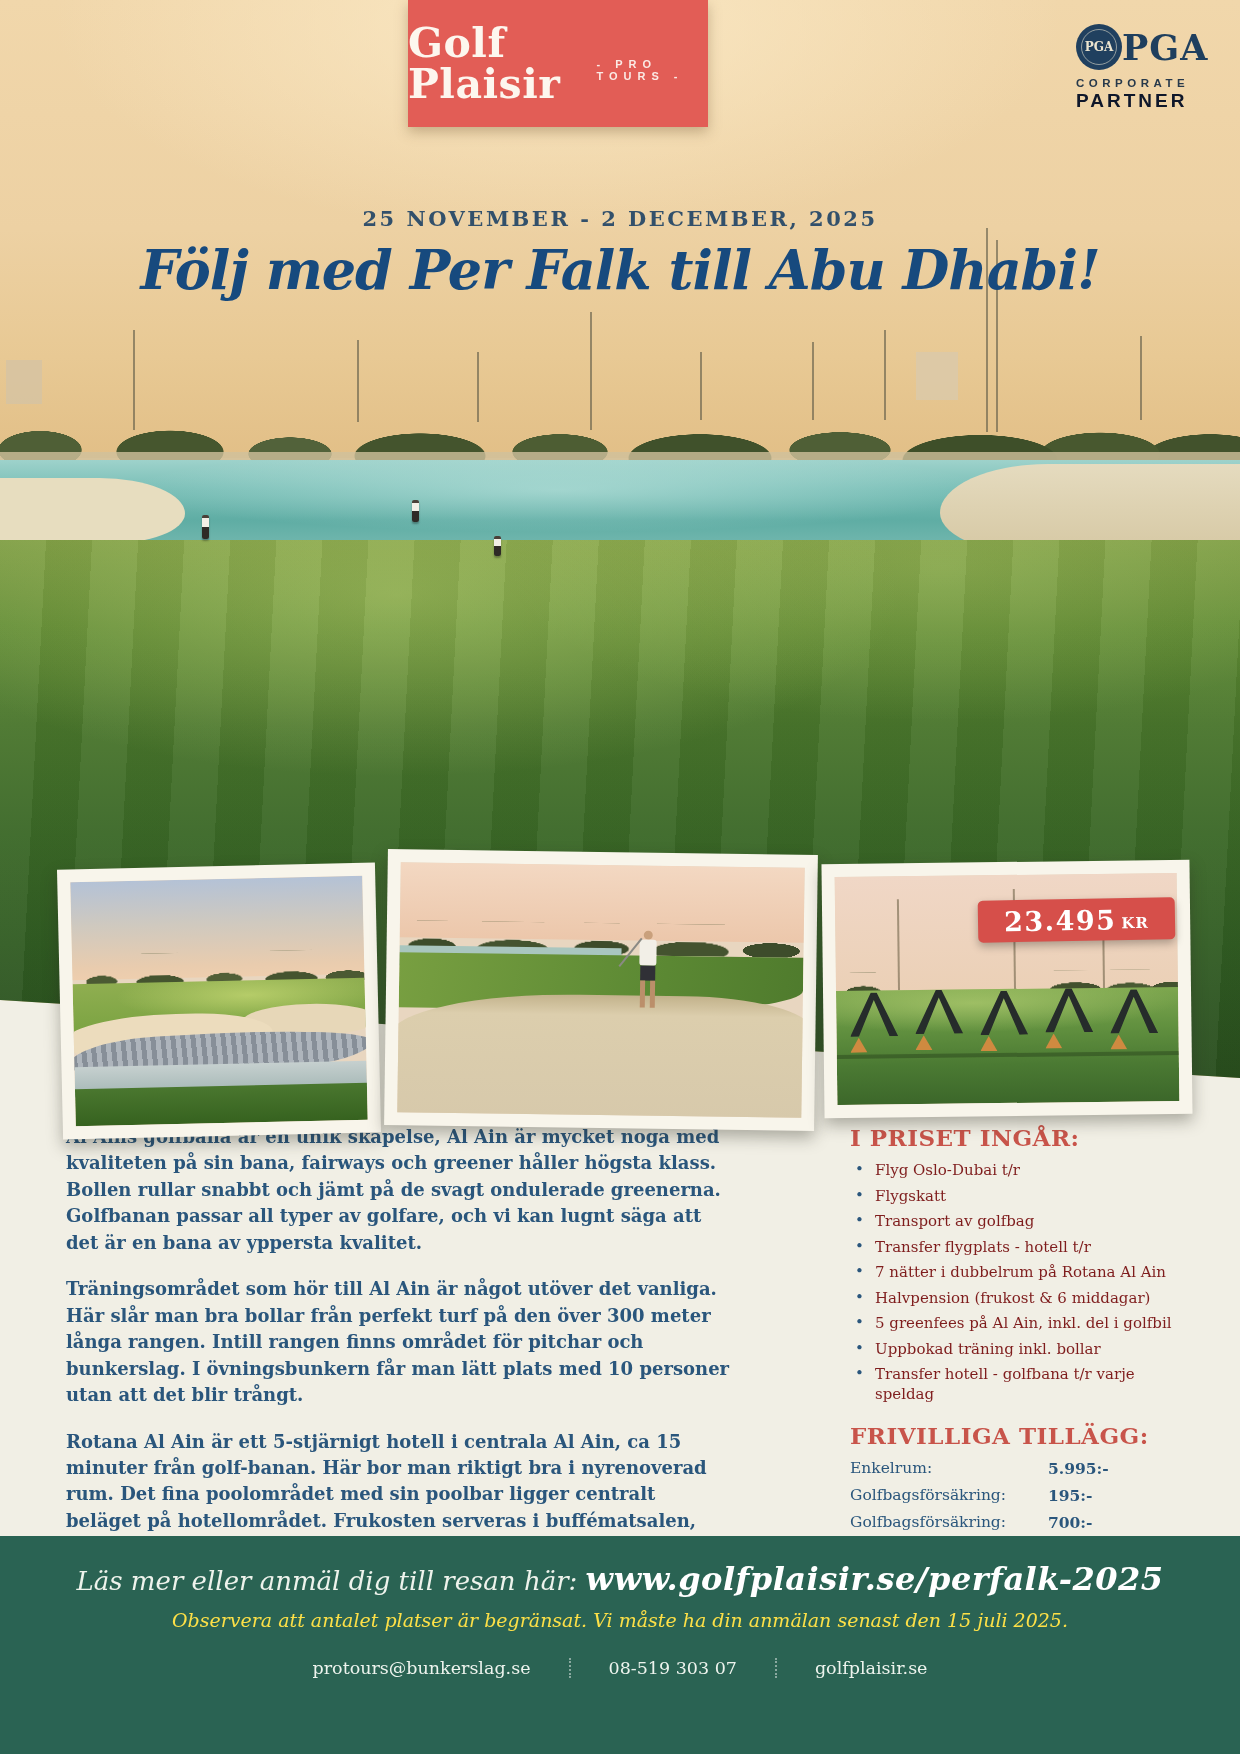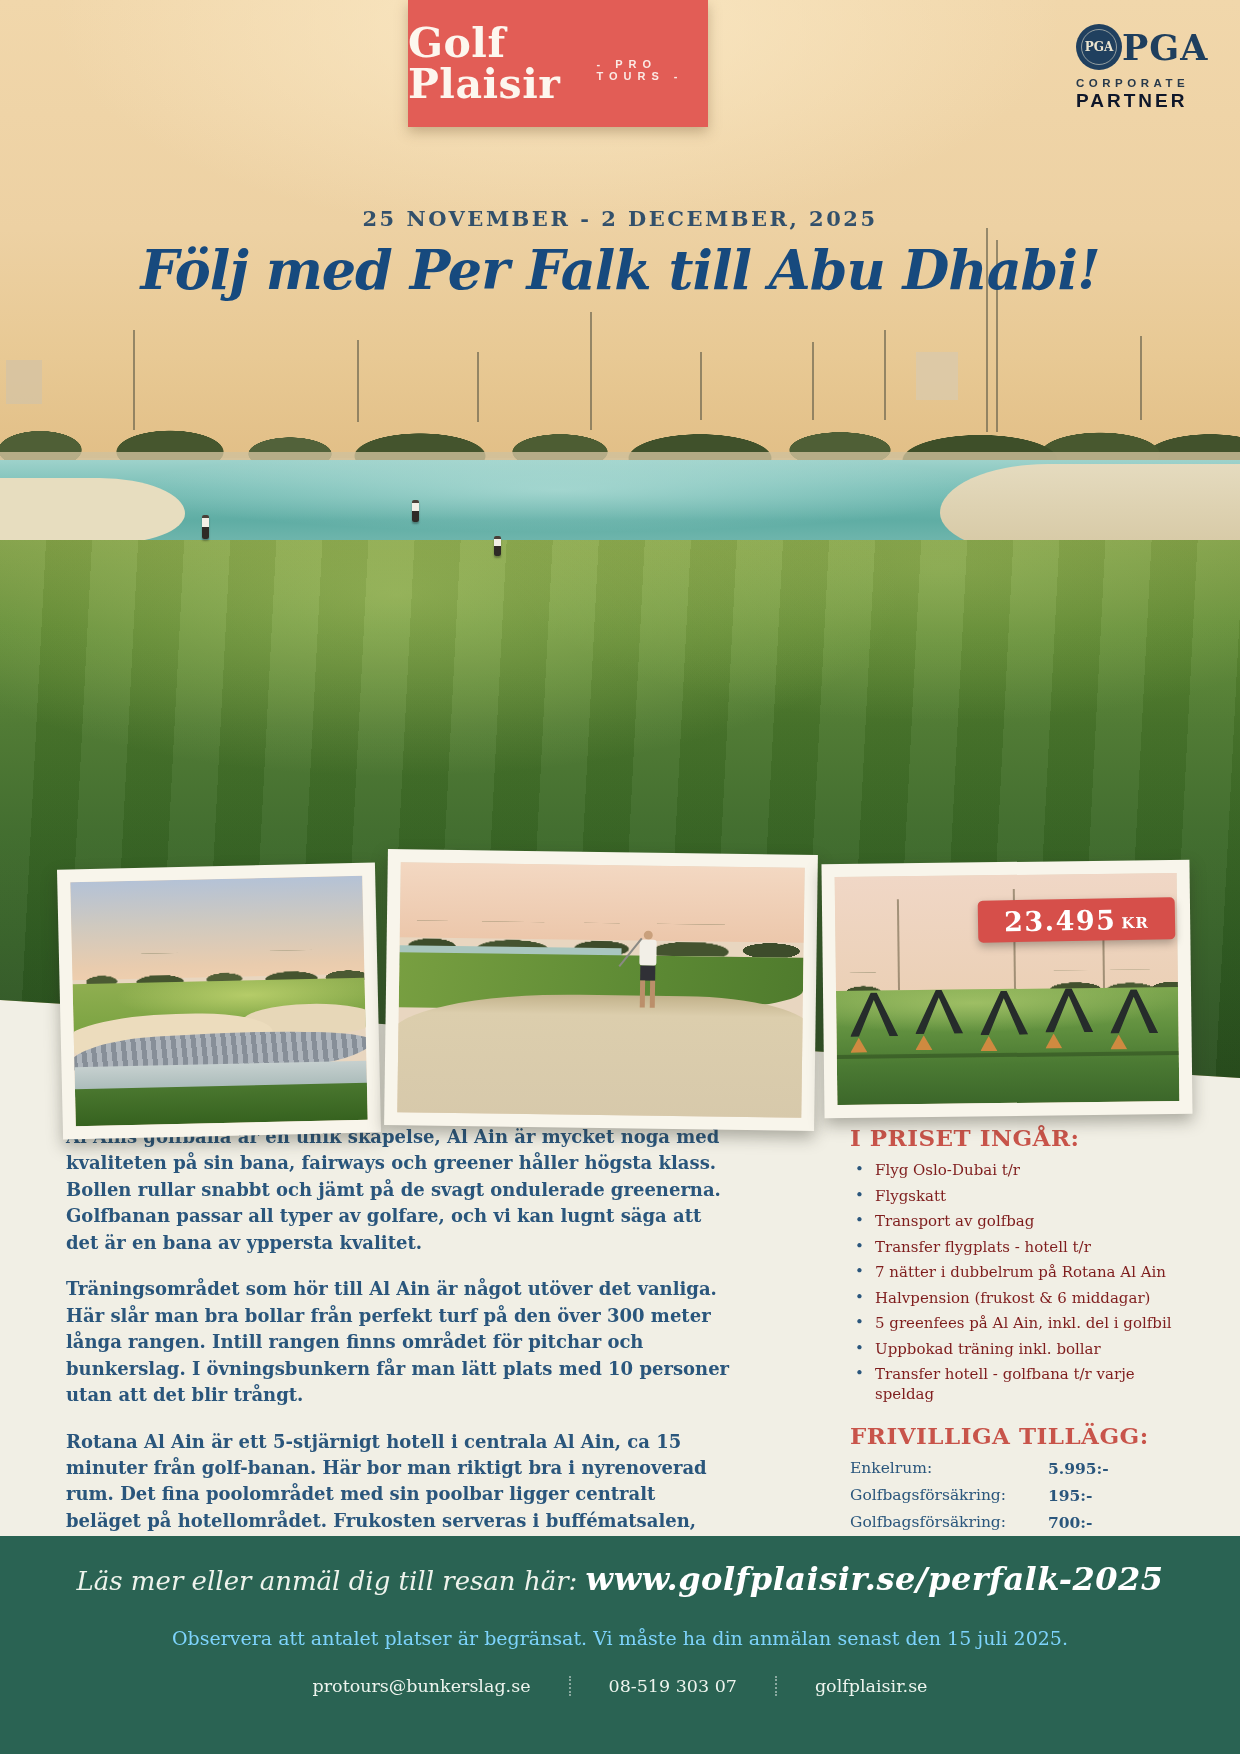--- a/index.html
+++ b/index.html
@@ -149,21 +149,21 @@
   .addon-label{width:198px;}
   .addon-price{font-weight:700;}
   .addon-note{margin-top:10px;text-align:center;font-style:italic;font-weight:700;font-size:15px;line-height:1.4;color:#2a567c;}
   .addon-note span{display:block;}
 
   
   .footer{position:absolute;left:0;top:1536px;width:1240px;height:218px;background:#2a6353;text-align:center;color:#f4f6f0;}
   .cta{margin-top:24px;font-style:italic;}
   .cta-prefix{font-size:26px;color:#eef3ec;}
   .cta-url{font-size:32px;font-weight:700;letter-spacing:.5px;color:#ffffff;}
-  .footer-note{margin-top:29px;font-size:19px;color:#7dd3fc;}
+  .footer-note{margin-top:11px;font-style:italic;font-size:19px;color:#fde047;}
   .contacts{margin-top:27px;display:flex;justify-content:center;align-items:center;font-size:17.5px;color:#eef4ee;}
   .contacts .item{padding:0 38px;}
   .sep{width:0;height:20px;border-left:2px dotted rgba(255,255,255,.45);}
 </style>
 </head>
 <body>
 
 <div class="page">
 
   <div class="hero">

